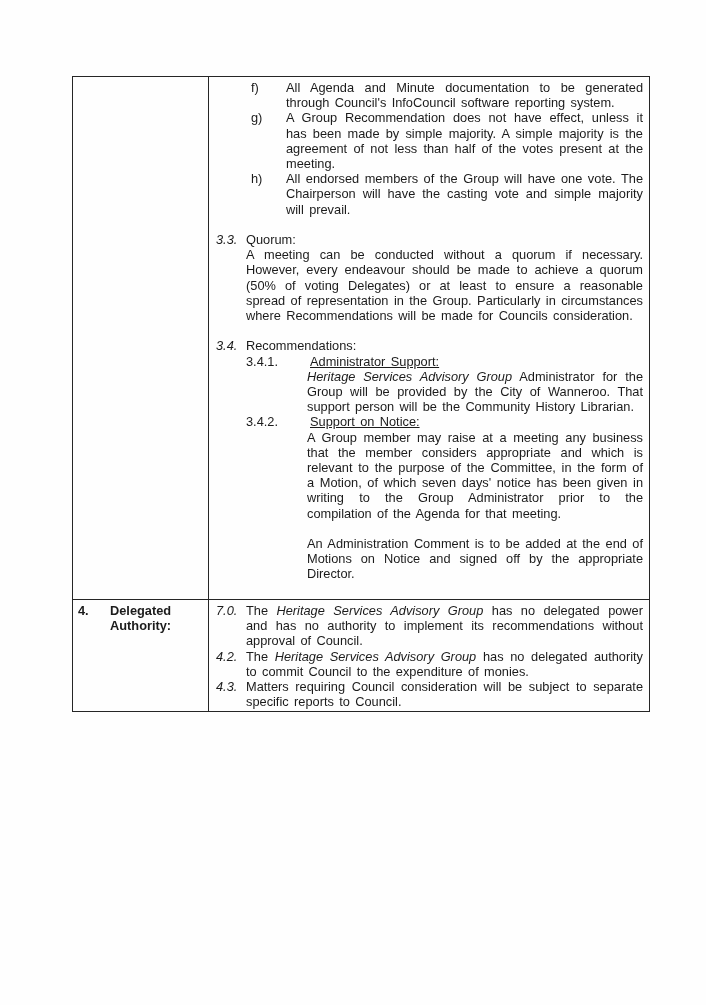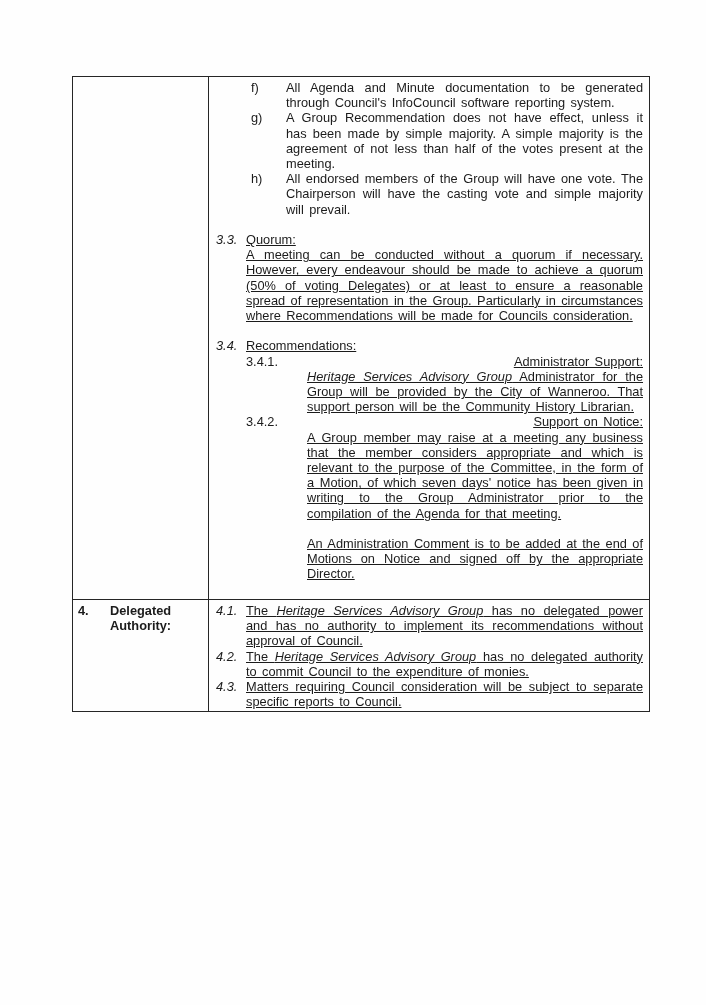--- a/index.html
+++ b/index.html
@@ -31,28 +31,28 @@
   td.c1 { width: 129px; }
   td.c2 { width: 434px; }
   tr.r1 td { height: 517px; }
   tr.r2 td { height: 100px; }
 
   
   .li { position: relative; margin-left: 77px; text-align: justify; }
   .li .ll { position: absolute; left: -35px; top: 0; word-spacing: 0; }
 
   
-  .sec { position: relative; margin-left: 37px; text-align: justify; text-decoration: underline; }
+  .sec { position: relative; margin-left: 37px; text-align: justify; }
   .sec .num { position: absolute; left: -30px; top: 0; font-style: italic; word-spacing: 0; }
   .mt { margin-top: 15.2px; }
 
   
-  .sub { position: relative; padding-left: 64px; text-align: right; }
+  .sub { position: relative; padding-left: 64px; text-align: left; }
   .sub .subnum { position: absolute; left: 0; top: 0; word-spacing: 0; }
-  .sub .uhead { text-decoration: underline; margin-left: 28px; }
+  .sub .uhead { text-decoration: underline; }
   .subbody { margin-left: 61px; text-align: justify; }
 
   
   td.c1.hdr { position: relative; font-weight: bold; }
   td.c1.hdr .c1num { position: absolute; left: 5px; top: 3px; }
   td.c1.hdr .c1label { margin-left: 37px; margin-right: 4px; }
 </style>
 </head>
 <body>
 
@@ -100,21 +100,21 @@
       </td>
     </tr>
     <tr class="r2">
       <td class="c1 hdr">
         <span class="c1num">4.</span>
         <div class="c1label">Delegated Authority:</div>
       </td>
       <td class="c2">
 
         <div class="sec">
-          <span class="num">4.1.</span><span>The </span><i>Heritage Services Advisory Group</i><span> has no delegated power and has no authority to implement its recommendations without approval of Council.</span>
+          <span class="num">7.0.</span><span>The </span><i>Heritage Services Advisory Group</i><span> has no delegated power and has no authority to implement its recommendations without approval of Council.</span>
         </div>
         <div class="sec">
           <span class="num">4.2.</span><span>The </span><i>Heritage Services Advisory Group</i><span> has no delegated authority to commit Council to the expenditure of monies.</span>
         </div>
         <div class="sec">
           <span class="num">4.3.</span><span>Matters requiring Council consideration will be subject to separate specific reports to Council.</span><i></i><span></span>
         </div>
 
       </td>
     </tr>

